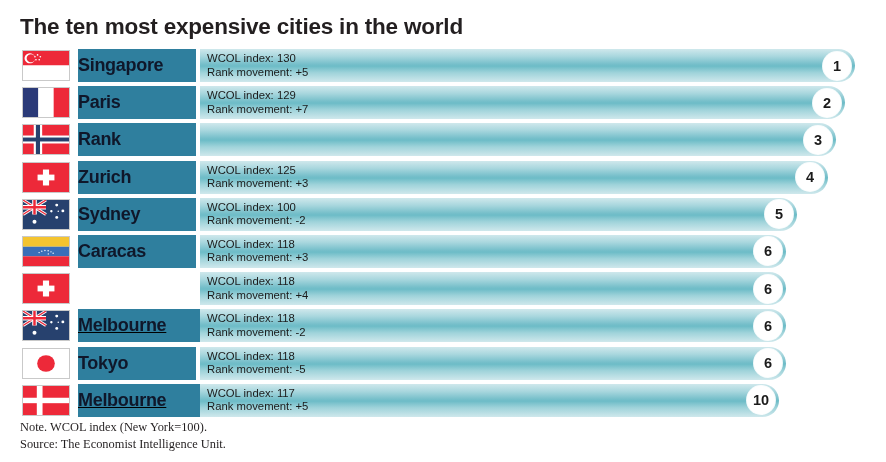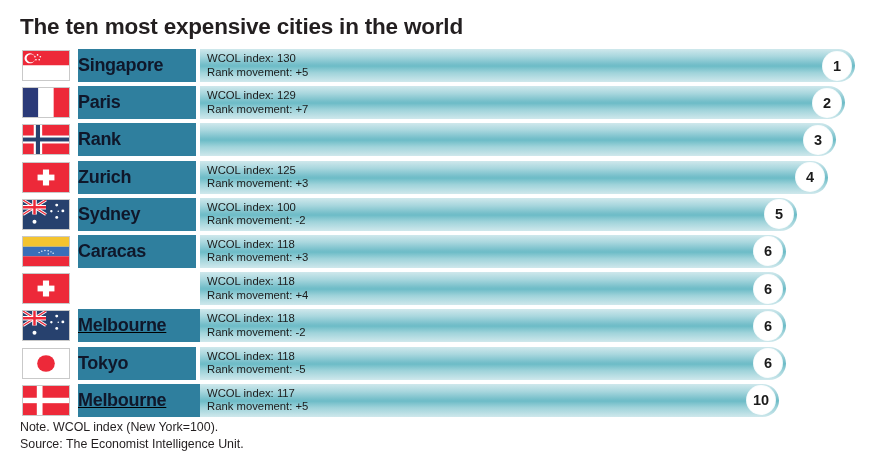--- a/index.html
+++ b/index.html
@@ -117,20 +117,21 @@
   }
 
   
   .footer {
     position: absolute;
     left: 20px;
     top: 419px;
     font-size: 12.4px;
     color: #231f20;
     line-height: 1.33;
+    font-family: Liberation Serif, serif;
   }
   .footer div { white-space: nowrap; }
 </style>
 </head>
 <body>
 
 <div class="page">
 
   <div class="title">The ten most expensive cities in the world</div>
 

